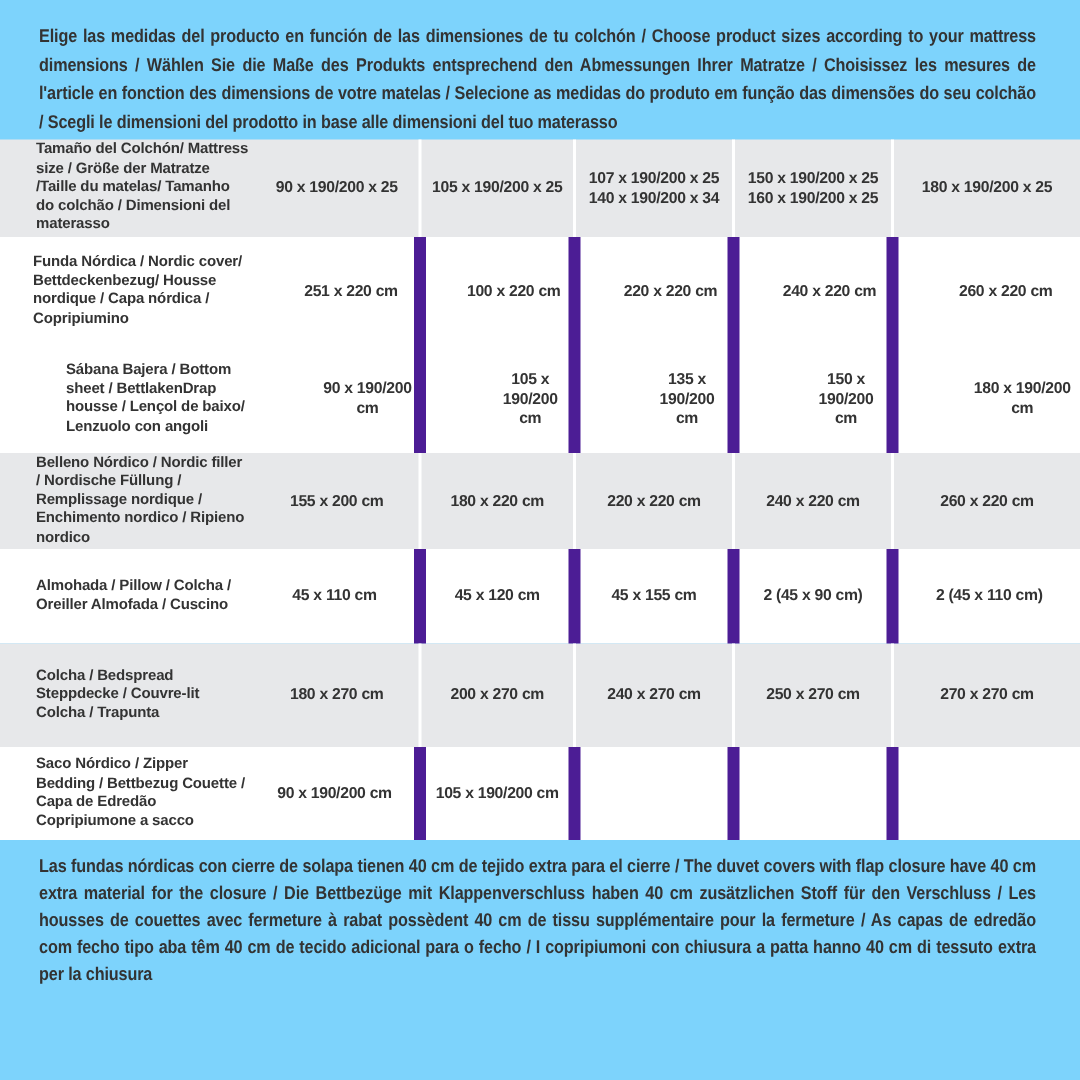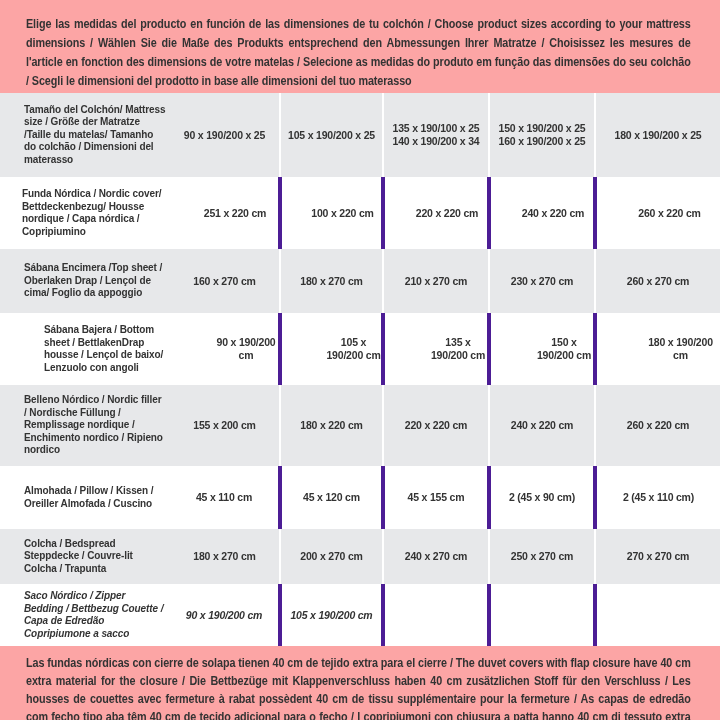--- a/index.html
+++ b/index.html
@@ -1,19 +1,19 @@
 <!DOCTYPE html>
 <html><head>
 <meta charset="utf-8">
 <style>
   html,body{margin:0;padding:0;background:#ffffff;}
   .page{
     position:relative;
     width:720px;height:720px;
-    background:#fca5a5;
+    background:#7dd3fc;
     overflow:hidden;
     font-family:"Liberation Sans",sans-serif;
     color:#333333;
   }
   
   .note{
     font-weight:bold;
     font-size:12.3px;
     line-height:19px;
     text-align:justify;
@@ -48,29 +48,29 @@
     letter-spacing:-0.1px;
     text-align:left;
   }
   td.val{
     text-align:center;
     font-size:10.5px;
     letter-spacing:-0.2px;
     line-height:13px;
   }
   tr.gray td.sep{border-left:2px solid #ffffff;}
-  tr.white td.sep{border-left:4px solid #4c1d95;text-align:center;}
-  tr.r1 td{height:84px;margin-top:40px;}
+  tr.white td.sep{border-left:8px solid #4c1d95;text-align:center;}
+  tr.r1 td{height:65px;margin-top:40px;}
   tr.r2 td{height:72px;padding-left:22px;}
   tr.r3 td{height:64px;}
   tr.r4 td{height:72px;padding-left:44px;}
-  tr.r5 td{height:81px;margin-top:33px;}
+  tr.r5 td{height:64px;margin-top:33px;}
   tr.r6 td{height:63px;}
-  tr.r7 td{height:55px;}
-  tr.r8 td{height:62px;font-style:italic;}
+  tr.r7 td{height:69px;}
+  tr.r8 td{height:62px;}
 </style>
 </head>
 <body>
 
 <div class="page">
 
   <div class="note header-note">Elige las medidas del producto en función de las dimensiones de tu colchón / Choose product sizes according to your mattress dimensions / Wählen Sie die Maße des Produkts entsprechend den Abmessungen Ihrer Matratze / Choisissez les mesures de l'article en fonction des dimensions de votre matelas / Selecione as medidas do produto em função das dimensões do seu colchão / Scegli le dimensioni del prodotto in base alle dimensioni del tuo materasso</div>
 
   <table class="size-table">
     <colgroup>
@@ -80,68 +80,60 @@
       <col style="width:106px">
         <col style="width:106px">
         <col style="width:125px">
     </colgroup>
     <tbody>
       <tr class="gray r1">
         <td class="label">Tamaño del Colchón/ Mattress size / Größe der Matratze /Taille du matelas/ Tamanho do colchão / Dimensioni del materasso</td>
         <td class="val">90 x 190/200 x 25</td>
         <td class="val sep">105 x 190/200 x 25</td>
         <td class="val sep">
-          <div>135 x 190/100 x 25</div>
+          <div>107 x 190/200 x 25</div>
           <div>140 x 190/200 x 34</div>
         </td>
         <td class="val sep">
           <div>150 x 190/200 x 25</div>
           <div>160 x 190/200 x 25</div>
         </td>
         <td class="val sep">180 x 190/200 x 25</td>
       </tr>
 
       <tr class="white r2">
         <td class="label">Funda Nórdica /  Nordic cover/ Bettdeckenbezug/ Housse nordique  / Capa nórdica / Copripiumino</td>
         <td class="val">251 x 220 cm</td>
         <td class="val sep">100 x 220 cm</td>
         <td class="val sep">220 x 220 cm</td>
         <td class="val sep">240 x 220 cm</td>
         <td class="val sep">260 x 220 cm</td>
       </tr>
 
-      <tr class="gray r3">
-        <td class="label">Sábana Encimera /Top sheet / Oberlaken Drap / Lençol de cima/ Foglio da appoggio</td>
-        <td class="val">160 x 270 cm</td>
-        <td class="val sep">180 x 270 cm</td>
-        <td class="val sep">210 x 270 cm</td>
-        <td class="val sep">230 x 270 cm</td>
-        <td class="val sep">260 x 270 cm</td>
-      </tr>
 
       <tr class="white r4">
         <td class="label">Sábana Bajera / Bottom sheet / BettlakenDrap housse / Lençol de baixo/ Lenzuolo con angoli</td>
         <td class="val">90 x 190/200 cm</td>
         <td class="val sep">105 x 190/200 cm</td>
         <td class="val sep">135 x 190/200 cm</td>
         <td class="val sep">150 x 190/200 cm</td>
         <td class="val sep">180 x 190/200 cm</td>
       </tr>
 
       <tr class="gray r5">
         <td class="label">Belleno Nórdico / Nordic filler / Nordische Füllung / Remplissage nordique / Enchimento nordico / Ripieno nordico</td>
         <td class="val">155 x 200 cm</td>
         <td class="val sep">180 x 220 cm</td>
         <td class="val sep">220 x 220 cm</td>
         <td class="val sep">240 x 220 cm</td>
         <td class="val sep">260 x 220 cm</td>
       </tr>
 
       <tr class="white r6">
-        <td class="label">Almohada  / Pillow / Kissen / Oreiller Almofada / Cuscino</td>
+        <td class="label">Almohada  / Pillow / Colcha / Oreiller Almofada / Cuscino</td>
         <td class="val">45 x 110 cm</td>
         <td class="val sep">45 x 120 cm</td>
         <td class="val sep">45 x 155 cm</td>
         <td class="val sep">2 (45 x 90 cm)</td>
         <td class="val sep">2 (45 x 110 cm)</td>
       </tr>
 
       <tr class="gray r7">
         <td class="label">Colcha / Bedspread Steppdecke / Couvre-lit Colcha / Trapunta</td>
         <td class="val">180 x 270 cm</td>

